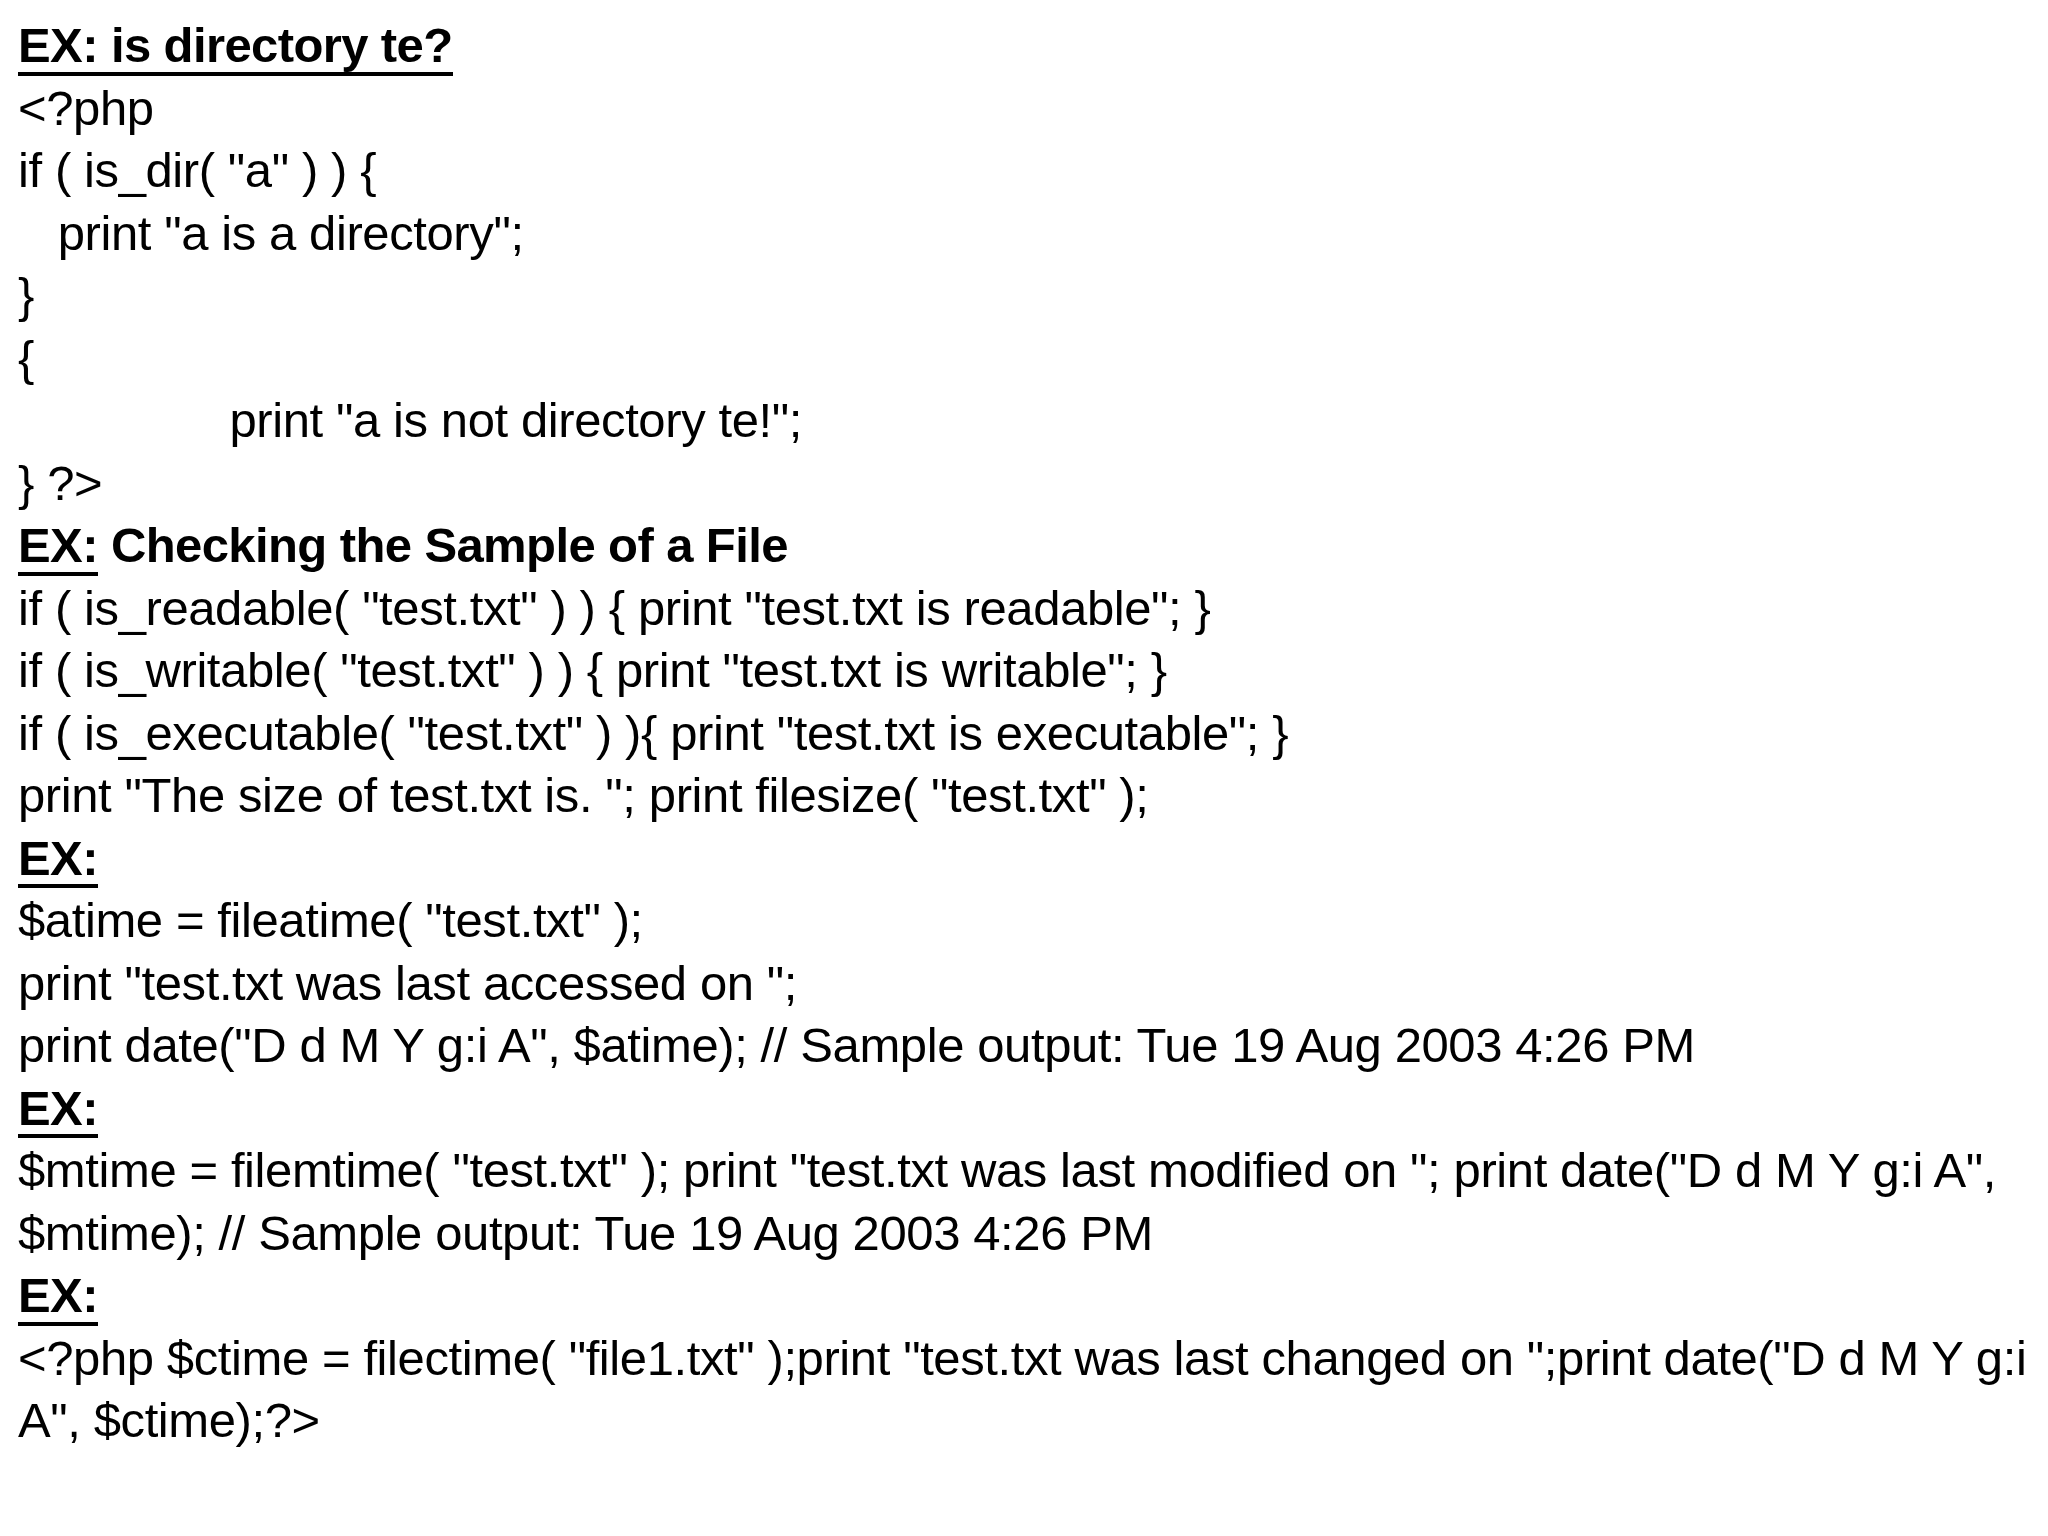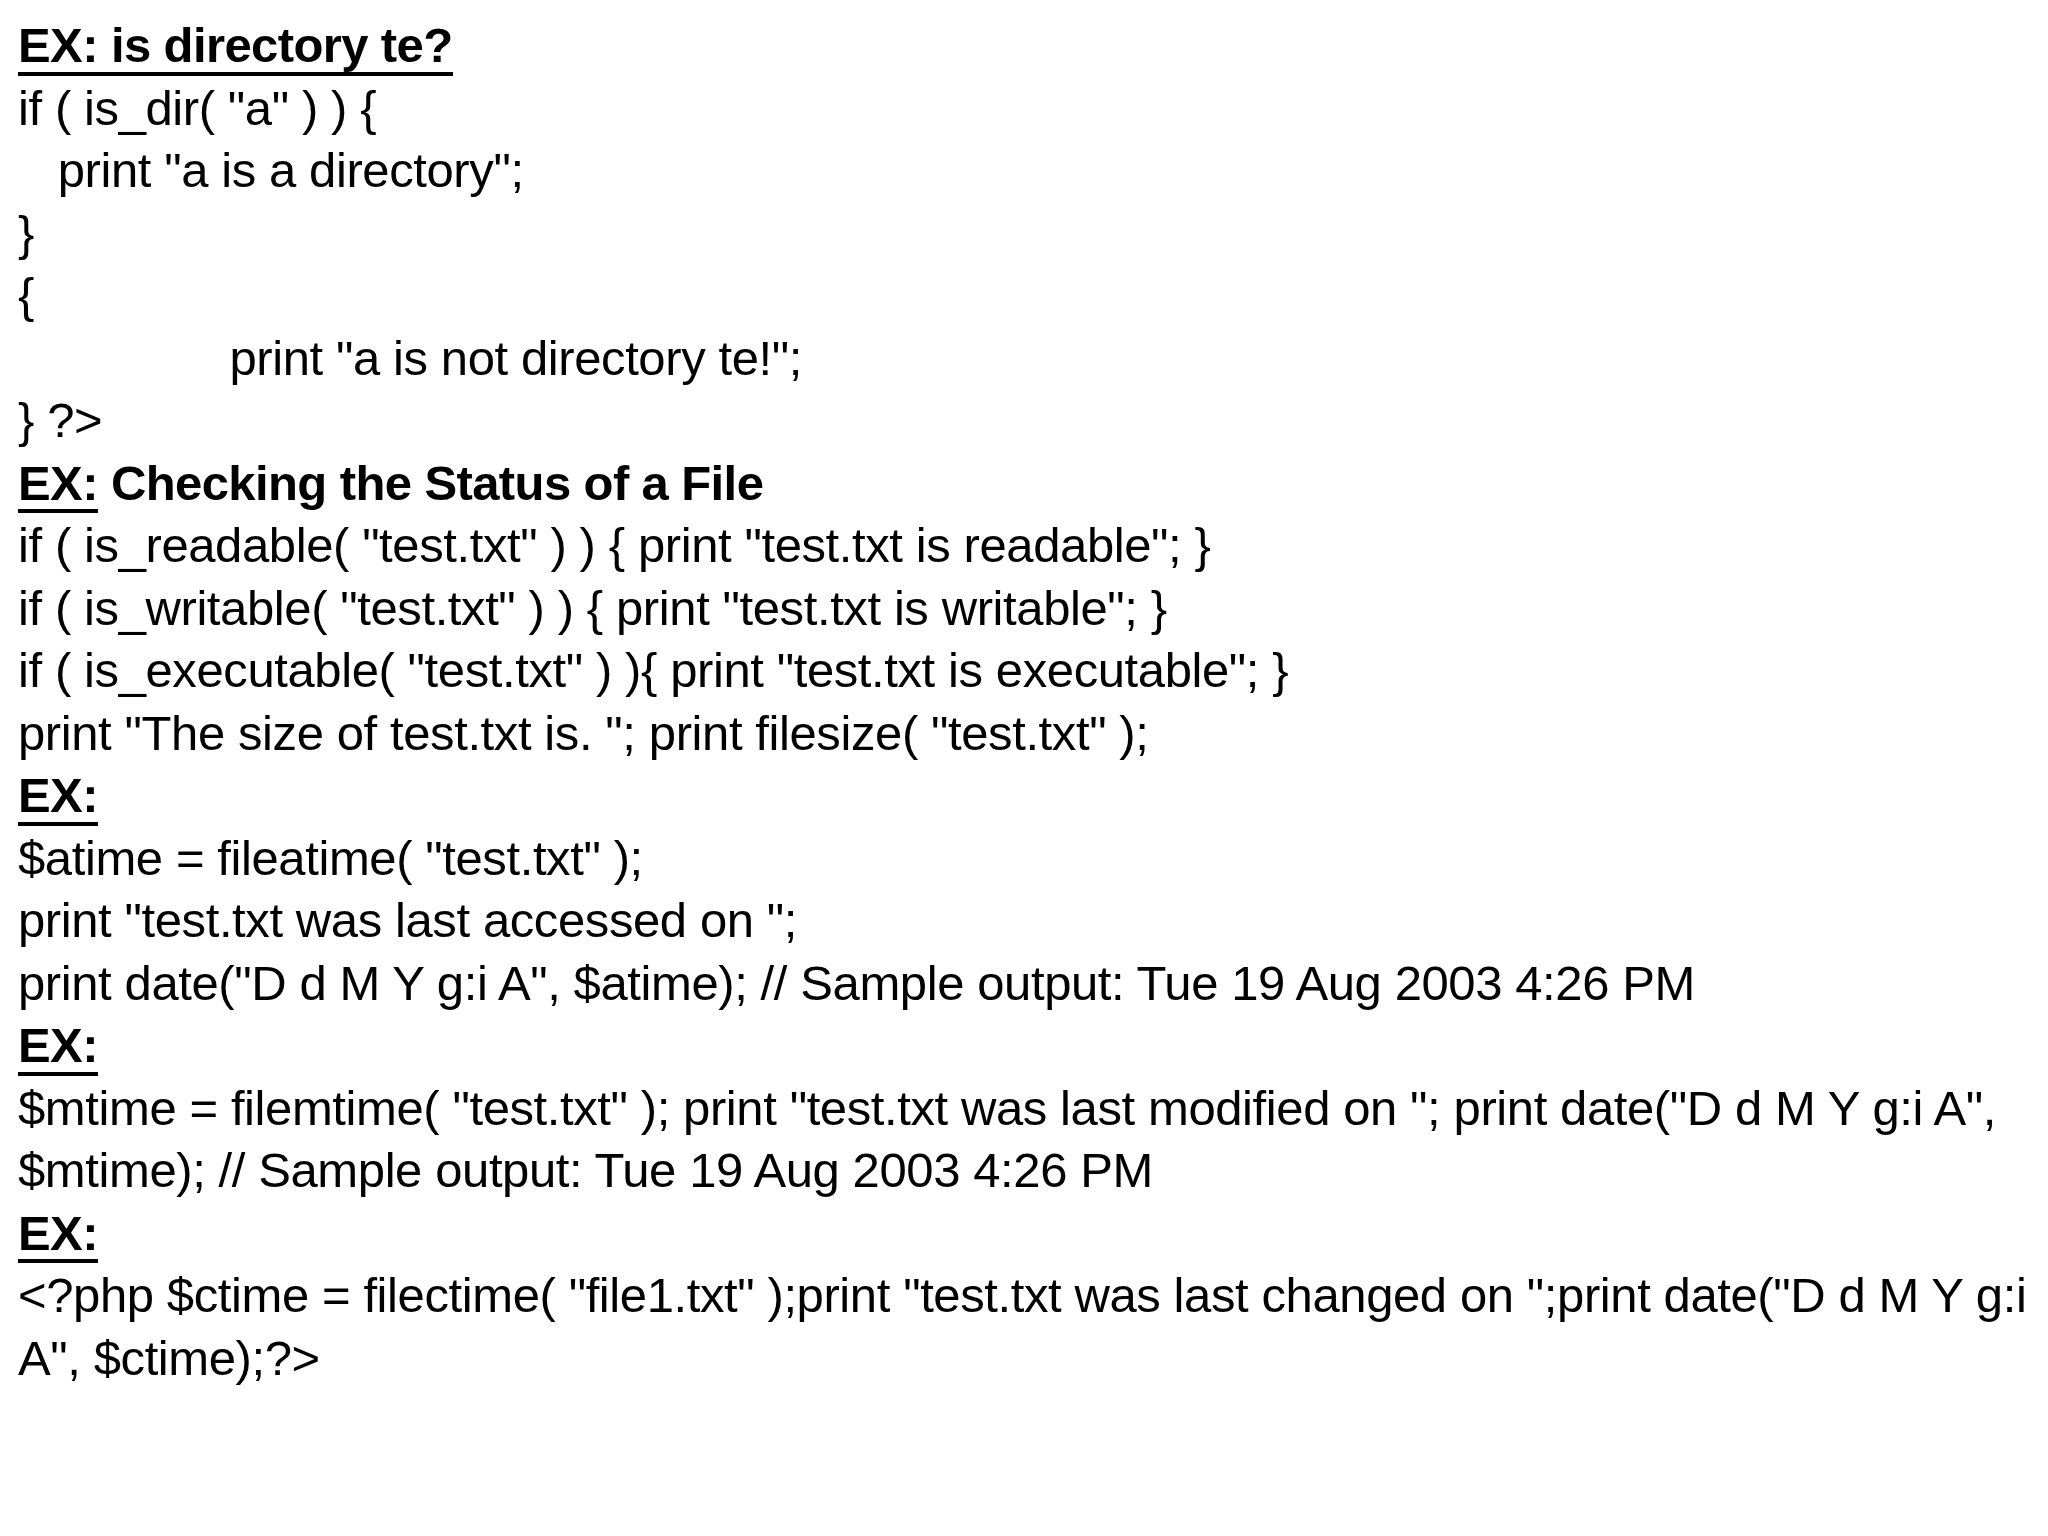--- a/index.html
+++ b/index.html
@@ -50,27 +50,28 @@
     white-space: pre-wrap;
     word-break: normal;
   }
 </style>
 </head>
 <body>
 
 <div class="slide">
   <div class="lines" id="lines-container">
       <div class="line heading"><span class="u">EX: is directory te?</span></div>
+      <div class="line"><span>&lt;?php</span></div>
       <div class="line"><span>if ( is_dir( "a" ) ) {</span></div>
       <div class="line"><span>   print "a is a directory";</span></div>
       <div class="line"><span>}</span></div>
       <div class="line"><span>{</span></div>
       <div class="line"><span>                print "a is not directory te!";</span></div>
       <div class="line"><span>} ?&gt;</span></div>
-      <div class="line heading"><span class="u">EX:</span><span> Checking the Status of a File</span></div>
+      <div class="line heading"><span class="u">EX:</span><span> Checking the Sample of a File</span></div>
       <div class="line"><span>if ( is_readable( "test.txt" ) ) { print "test.txt is readable"; }</span></div>
       <div class="line"><span>if ( is_writable( "test.txt" ) ) { print "test.txt is writable"; }</span></div>
       <div class="line"><span>if ( is_executable( "test.txt" ) ){ print "test.txt is executable"; }</span></div>
       <div class="line"><span>print "The size of test.txt is. "; print filesize( "test.txt" );</span></div>
       <div class="line heading"><span class="u">EX:</span></div>
       <div class="line"><span>$atime = fileatime( "test.txt" );</span></div>
       <div class="line"><span>print "test.txt was last accessed on ";</span></div>
       <div class="line"><span>print date("D d M Y g:i A", $atime); // Sample output: Tue 19 Aug 2003 4:26 PM</span></div>
       <div class="line heading"><span class="u">EX:</span></div>
       <div class="line wrap"><span>$mtime = filemtime( "test.txt" ); print "test.txt was last modified on "; print date("D d M Y g:i A", $mtime); // Sample output: Tue 19 Aug 2003 4:26 PM</span></div>

